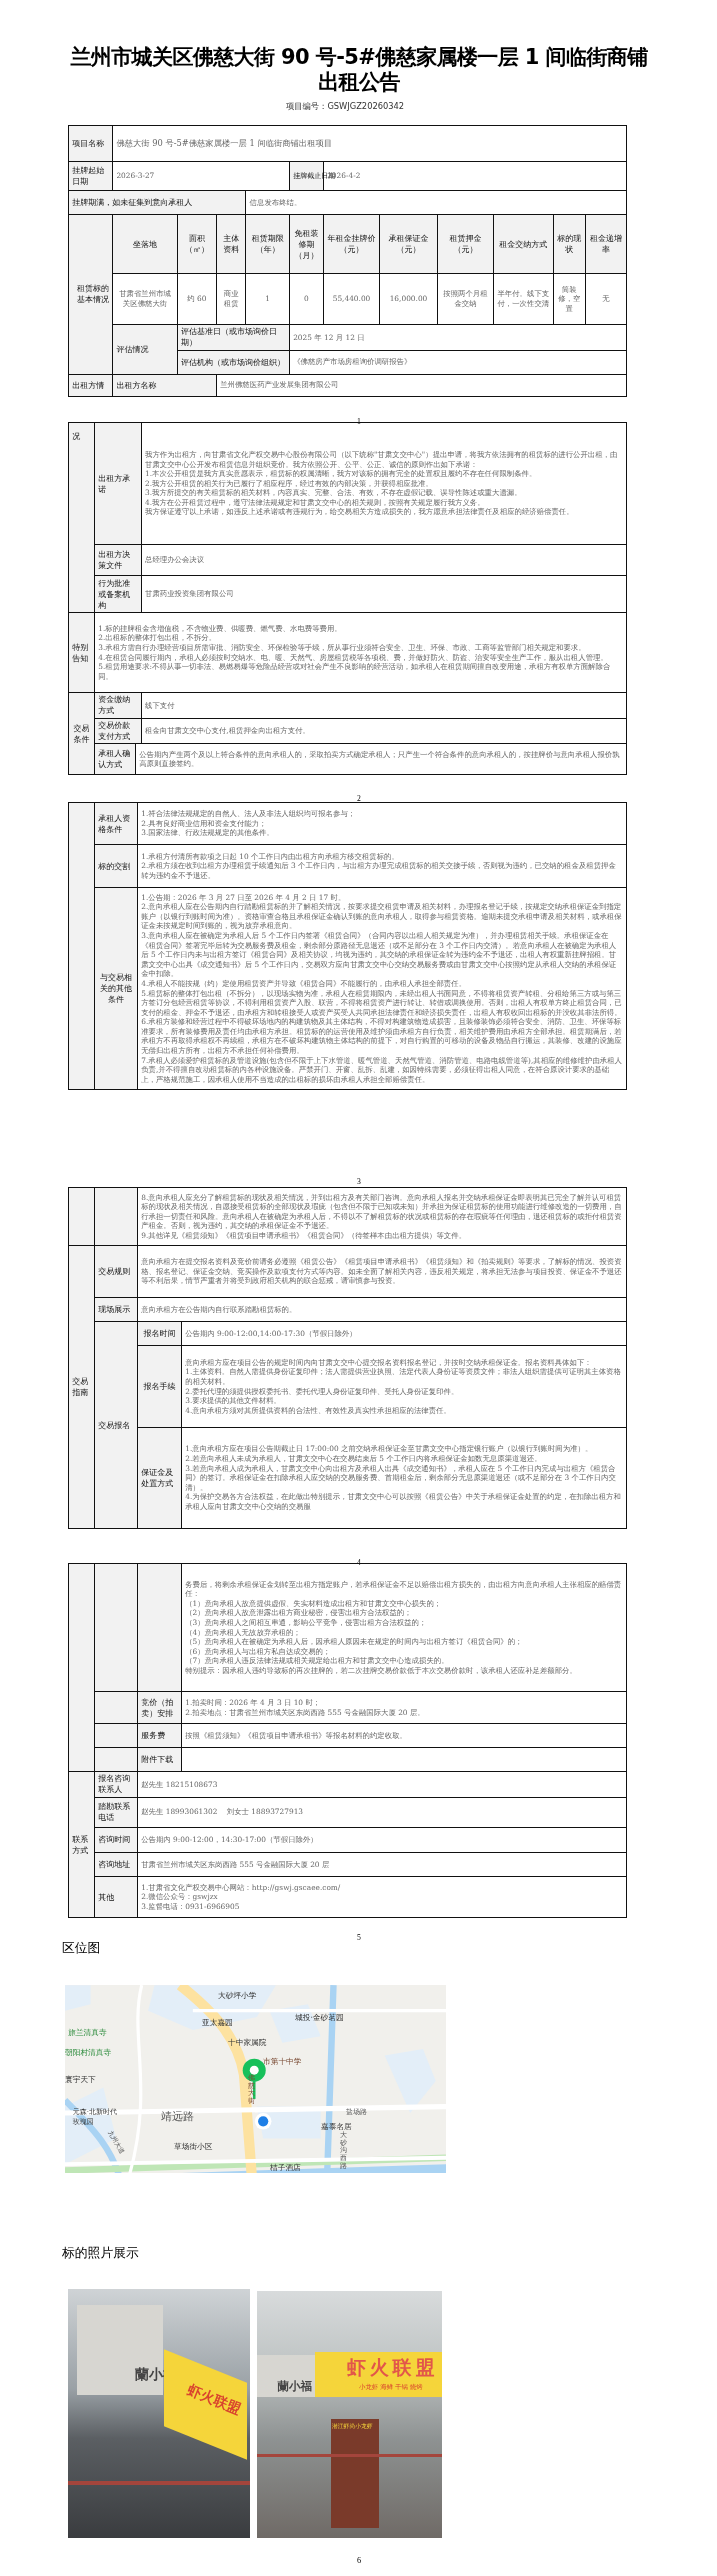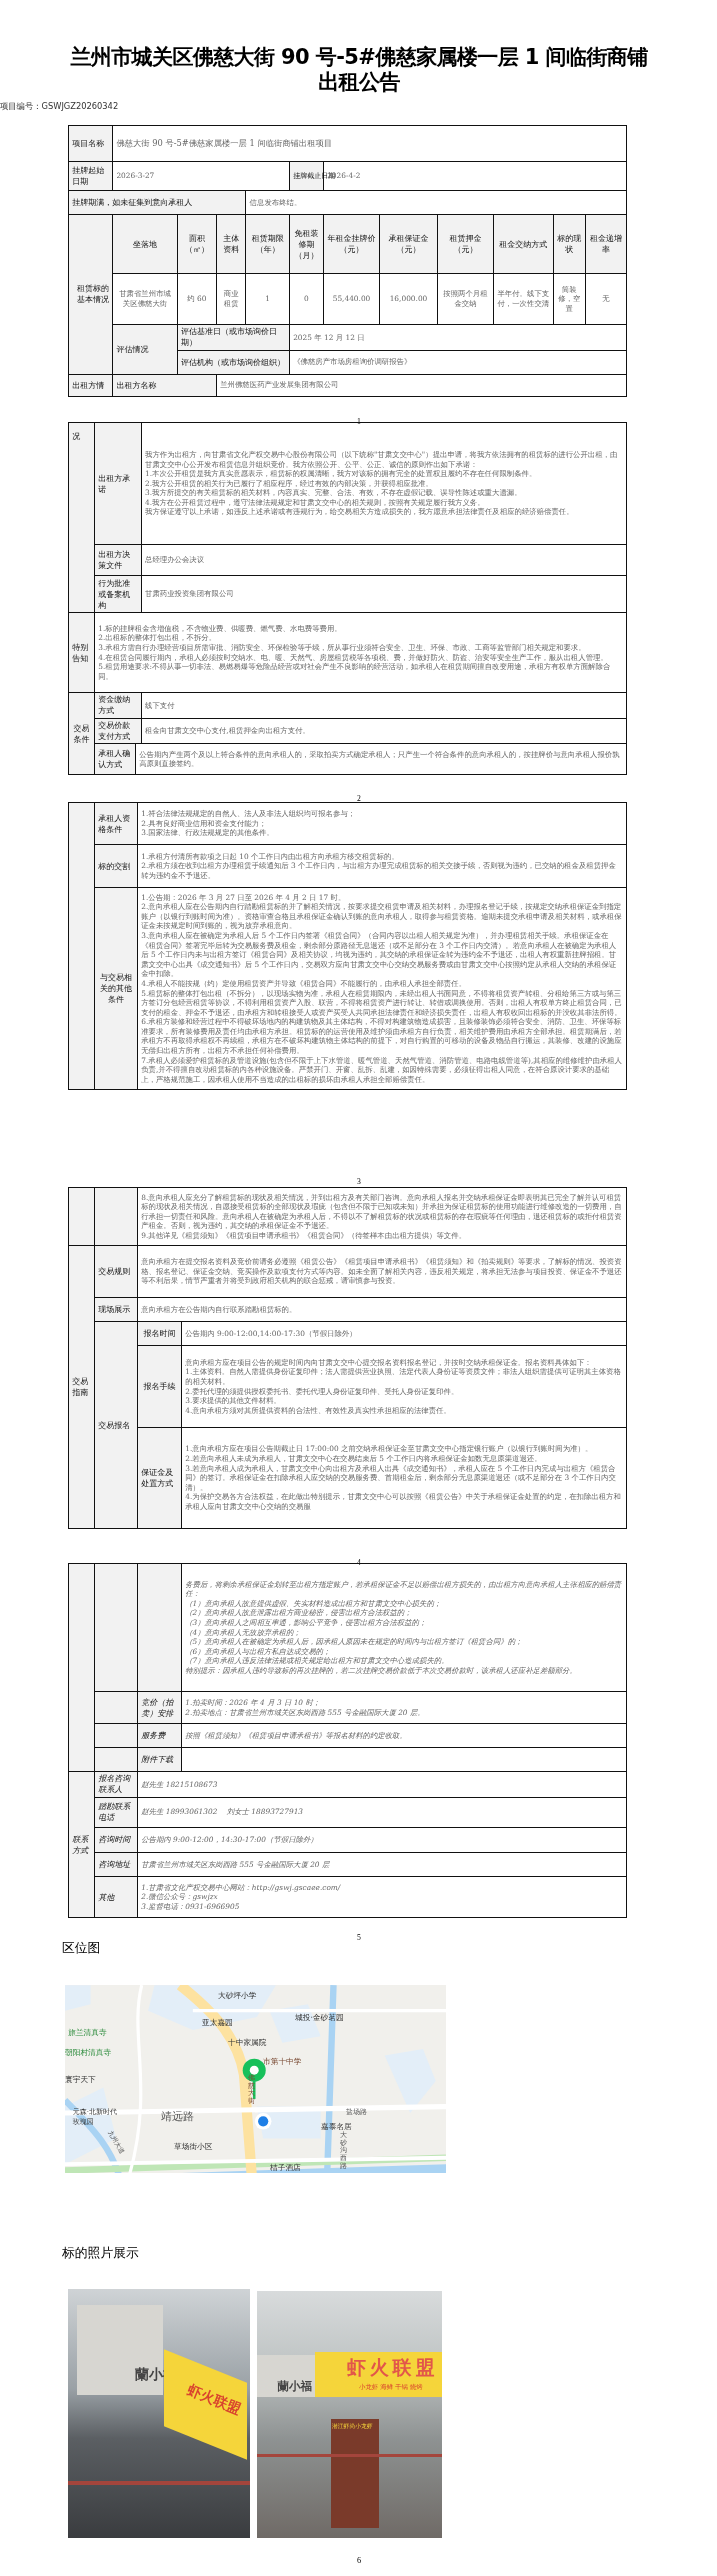--- a/index.html
+++ b/index.html
@@ -1,19 +1,19 @@
 <!DOCTYPE html>
 <html style="font-size:10.2px"><head>
 <meta charset="utf-8">
 <style>
   html,body{margin:0;padding:0;background:#fff;}
   body{width:718px;height:2576px;position:relative;overflow:hidden;font-family:"DejaVu Sans","Liberation Sans",sans-serif;color:#000;}
   .abs{position:absolute;}
   .title{left:0;width:718px;text-align:center;font-size:21px;font-weight:bold;line-height:25.6px;letter-spacing:-0.6px;}
-  .projno{left:0;width:690px;text-align:left;font-size:8.3px;color:#333;}
+  .projno{left:0;width:690px;text-align:center;font-size:8.3px;color:#333;}
   table.t{position:absolute;left:68px;width:559px;border-collapse:collapse;table-layout:fixed;font-size:8px;padding-left:48px;}
   table.t td{border:0.6px solid #111;padding:1.3px 3.2px;vertical-align:middle;}
   .lab{background:#f2f2f2;color:#111;}
   .val{color:#666;font-family:"DejaVu Serif","Liberation Serif",serif;font-size:7.4px;line-height:9.6px;}
   .c{text-align:center;}
   .pre{white-space:pre-line;}
   .pgnum{left:0;width:718px;text-align:center;font-size:7.7px;font-family:"Liberation Serif",serif;}
   .sec{font-size:12.8px;}
   .thead td{text-align:center;}
 </style>
@@ -227,21 +227,21 @@
     <td class="val pre">1.意向承租方应在项目公告期截止日 17:00:00 之前交纳承租保证金至甘肃文交中心指定银行账户（以银行到账时间为准）。
 2.若意向承租人未成为承租人，甘肃文交中心在交易结束后 5 个工作日内将承租保证金如数无息原渠道退还。
 3.若意向承租人成为承租人，甘肃文交中心向出租方及承租人出具《成交通知书》，承租人应在 5 个工作日内完成与出租方《租赁合同》的签订。承租保证金在扣除承租人应交纳的交易服务费、首期租金后，剩余部分无息原渠道退还（或不足部分在 3 个工作日内交清）。
 4.为保护交易各方合法权益，在此做出特别提示，甘肃文交中心可以按照《租赁公告》中关于承租保证金处置的约定，在扣除出租方和承租人应向甘肃文交中心交纳的交易服</td>
   </tr>
 </tbody>
   </table>
 
 <div class="abs pgnum" style="top:1558px;">4</div>
 
-<table class="t" style="top:1563px;font-style:italic;">
+<table class="t" style="top:1563px;">
   <colgroup>
       <col style="width:26px">
       <col style="width:43px">
       <col style="width:44px">
       <col>
     </colgroup>
   <tbody>
       <tr style="height:128px">
     <td class="lab" rowspan="4"></td>
     <td class="lab"></td>

